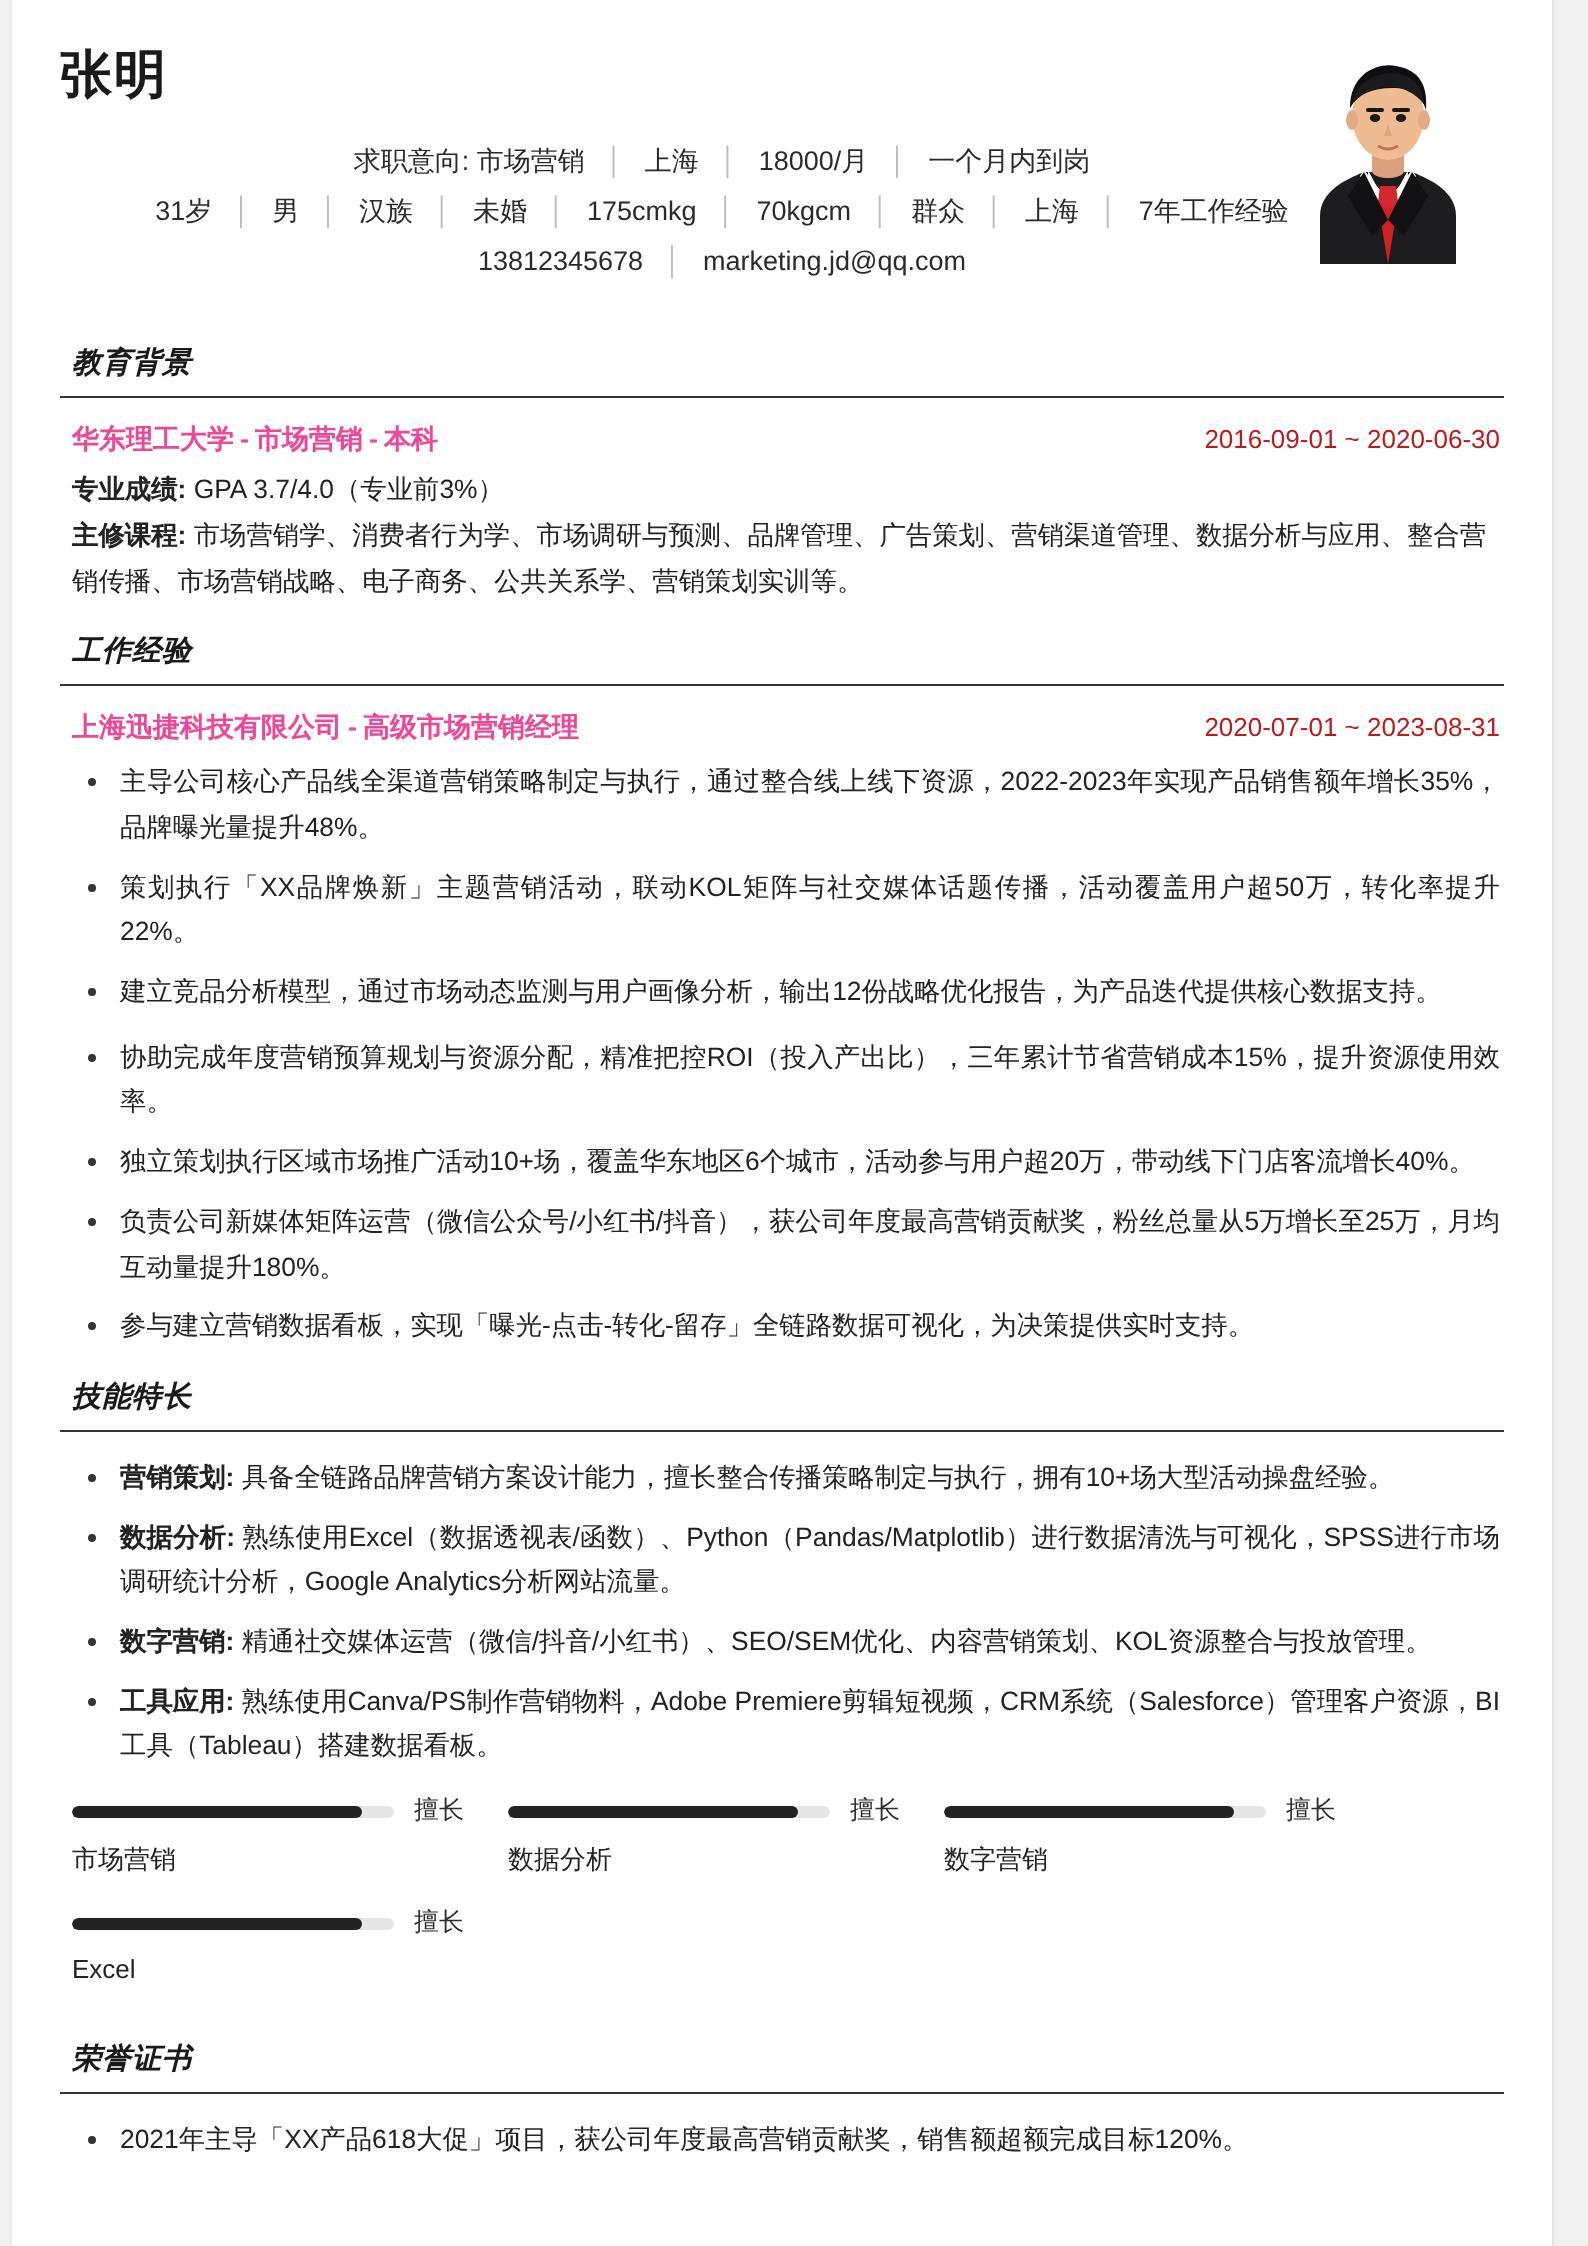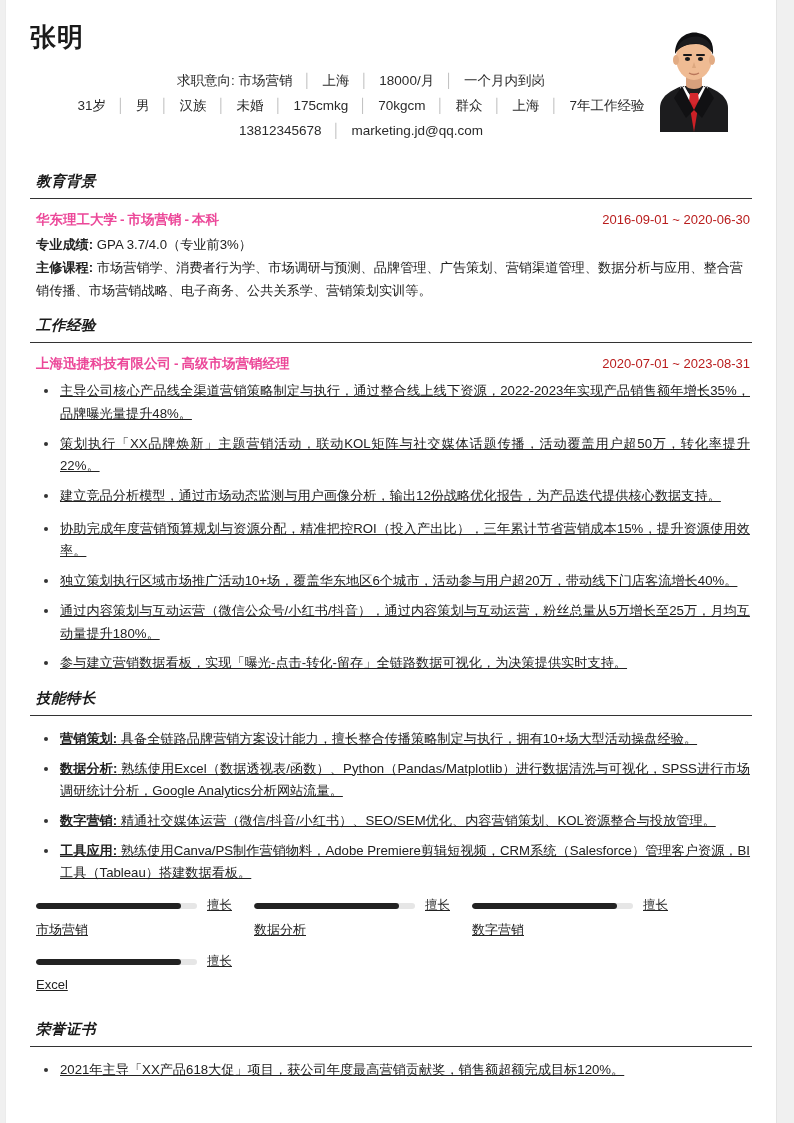--- a/index.html
+++ b/index.html
@@ -118,41 +118,39 @@
     padding: 0 2px 0 10px;
   }
   ul.bullets li {
     position: relative;
     font-size: 13.2px;
     line-height: 1.72;
     padding-left: 20px;
     margin-bottom: 7px;
     color: #222;
     text-align: justify;
-    text-decoration: underline;
   }
   ul.bullets li::before {
     content: "";
     position: absolute;
     left: 4px;
     top: 9px;
     width: 4px;
     height: 4px;
     background: #333;
     border-radius: 50%;
   }
   ul.bullets li b { font-weight: bold; }
 
   
   .skillbars {
     margin: 12px 0 4px 0;
     padding-left: 6px;
     display: flex;
     flex-wrap: wrap;
-    text-decoration: underline;
   }
   .skillbar {
     width: 218px;
     margin-bottom: 14px;
   }
   .skillbar-row {
     display: flex;
     align-items: center;
   }
   .bar-track {
@@ -300,21 +298,21 @@
         <li>主导公司核心产品线全渠道营销策略制定与执行，通过整合线上线下资源，2022-2023年实现产品销售额年增长35%，品牌曝光量提升48%。</li>
         <li>策划执行「XX品牌焕新」主题营销活动，联动KOL矩阵与社交媒体话题传播，活动覆盖用户超50万，转化率提升22%。</li>
         <li>建立竞品分析模型，通过市场动态监测与用户画像分析，输出12份战略优化报告，为产品迭代提供核心数据支持。</li>
       </ul>
     </div>
 
     <div class="entry" style="margin-top:10px;">
       <ul class="bullets">
         <li>协助完成年度营销预算规划与资源分配，精准把控ROI（投入产出比），三年累计节省营销成本15%，提升资源使用效率。</li>
         <li>独立策划执行区域市场推广活动10+场，覆盖华东地区6个城市，活动参与用户超20万，带动线下门店客流增长40%。</li>
-        <li>通过内容策划与互动运营（微信公众号/小红书/抖音），通过内容策划与互动运营，粉丝总量从5万增长至25万，月均互动量提升180%。</li>
+        <li>负责公司新媒体矩阵运营（微信公众号/小红书/抖音），获公司年度最高营销贡献奖，粉丝总量从5万增长至25万，月均互动量提升180%。</li>
         <li>参与建立营销数据看板，实现「曝光-点击-转化-留存」全链路数据可视化，为决策提供实时支持。</li>
       </ul>
     </div>
   </div>
 
   <div class="section">
     <div class="section-title">技能特长</div>
     <div class="section-rule"></div>
 
     <ul class="bullets">

